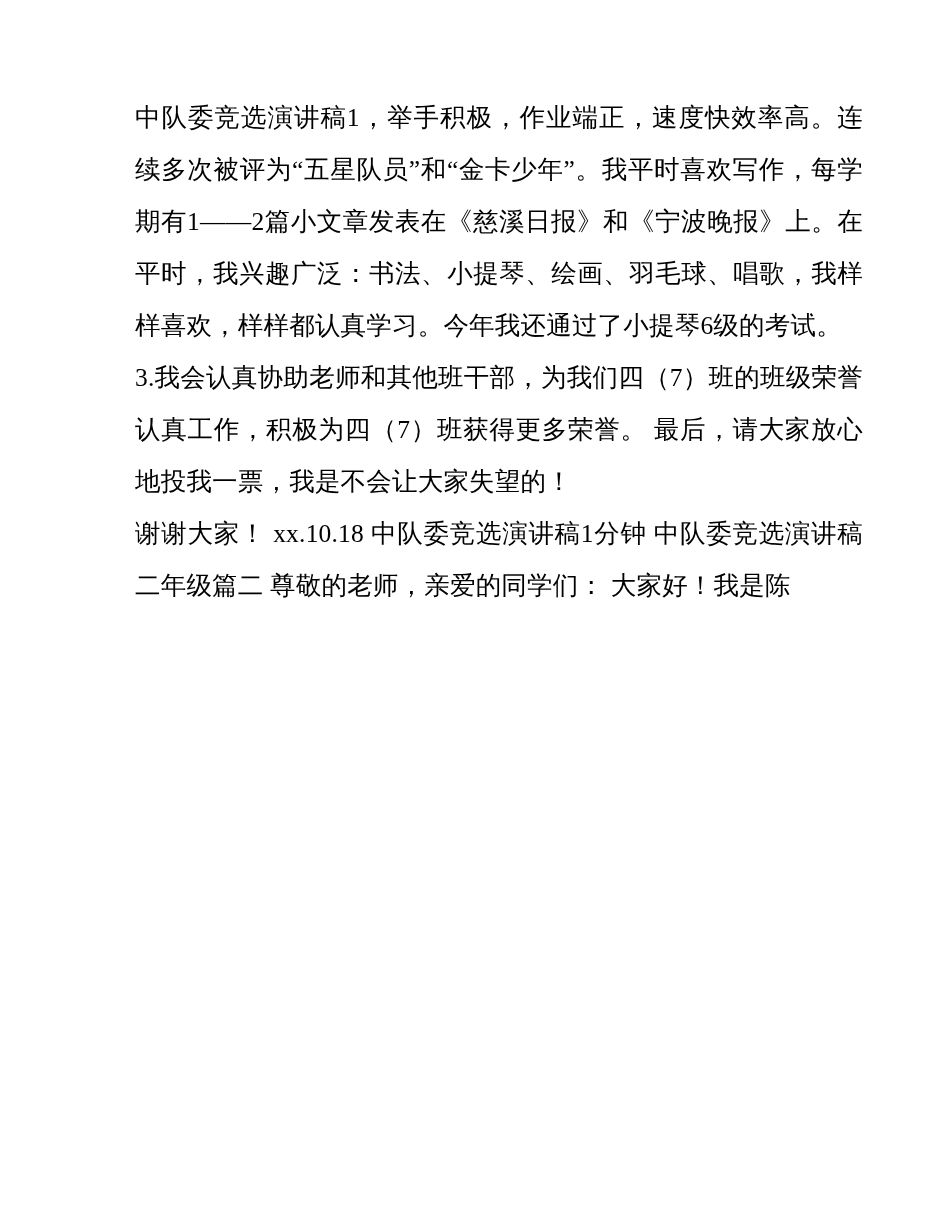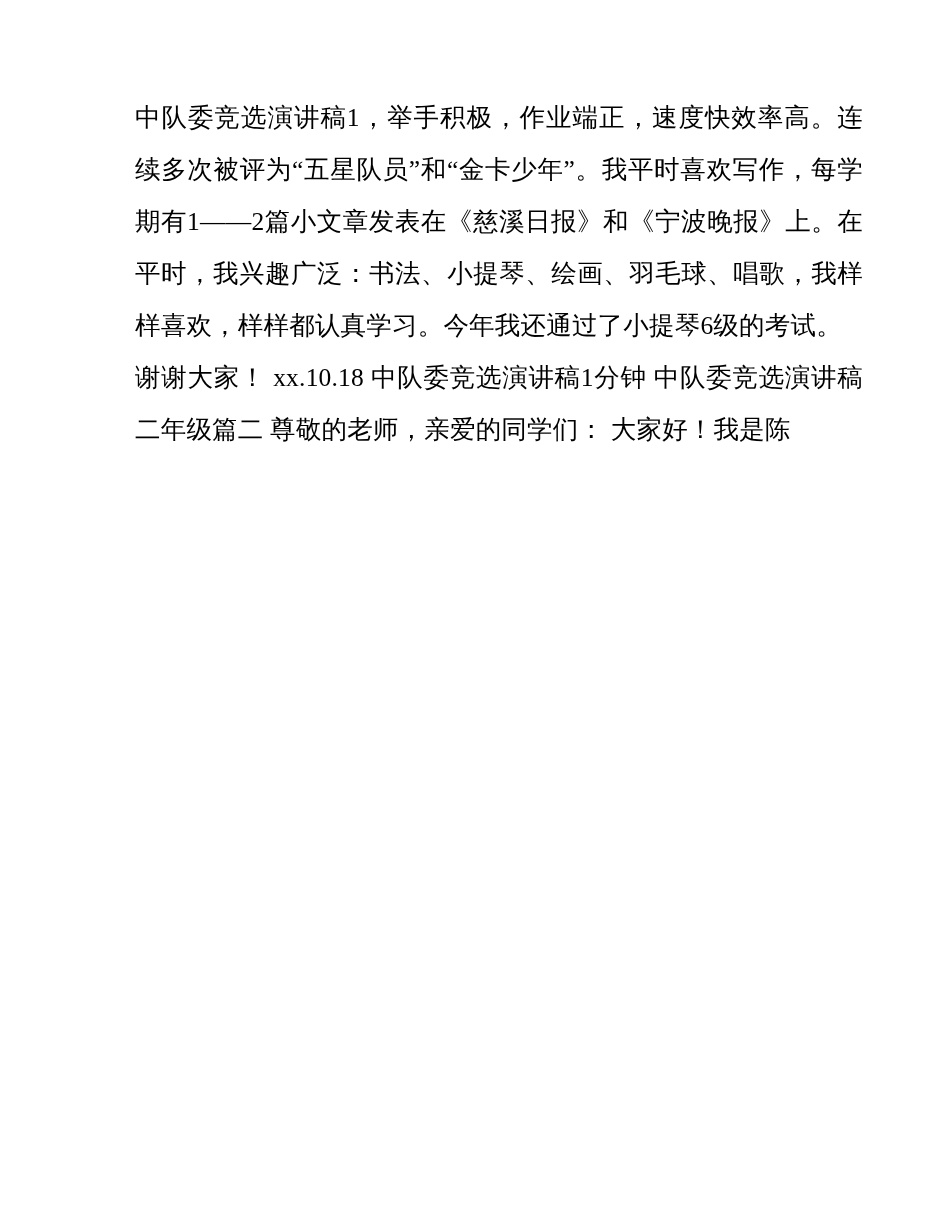--- a/index.html
+++ b/index.html
@@ -36,15 +36,16 @@
   .para.last {
     font-weight: normal;
   }
 </style>
 </head>
 <body>
 
 <div class="page">
   <div class="doc-body">
     <p class="para">中队委竞选演讲稿1，举手积极，作业端正，速度快效率高。连续多次被评为“五星队员”和“金卡少年”。我平时喜欢写作，每学期有1——2篇小文章发表在《慈溪日报》和《宁波晚报》上。在平时，我兴趣广泛：书法、小提琴、绘画、羽毛球、唱歌，我样样喜欢，样样都认真学习。今年我还通过了小提琴6级的考试。</p>
+    <p class="para">3.我会认真协助老师和其他班干部，为我们四（7）班的班级荣誉认真工作，积极为四（7）班获得更多荣誉。 最后，请大家放心地投我一票，我是不会让大家失望的！</p>
     <p class="para last">谢谢大家！ xx.10.18 中队委竞选演讲稿1分钟 中队委竞选演讲稿二年级篇二 尊敬的老师，亲爱的同学们： 大家好！我是陈</p>
   </div>
 </div>
 
 </body></html>

